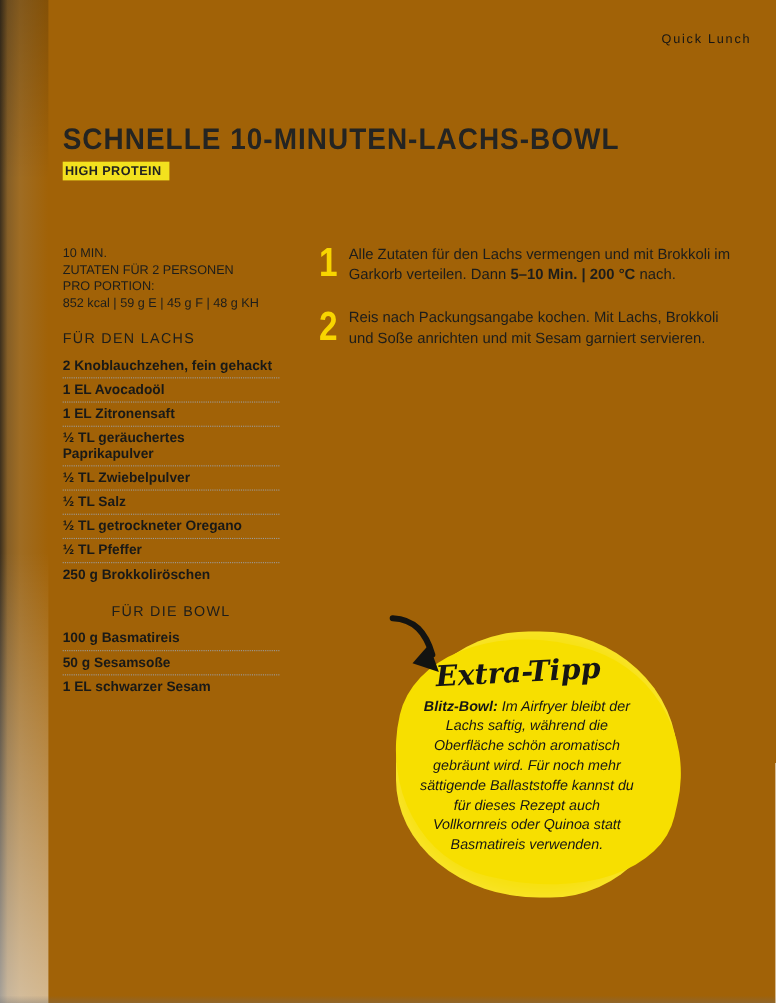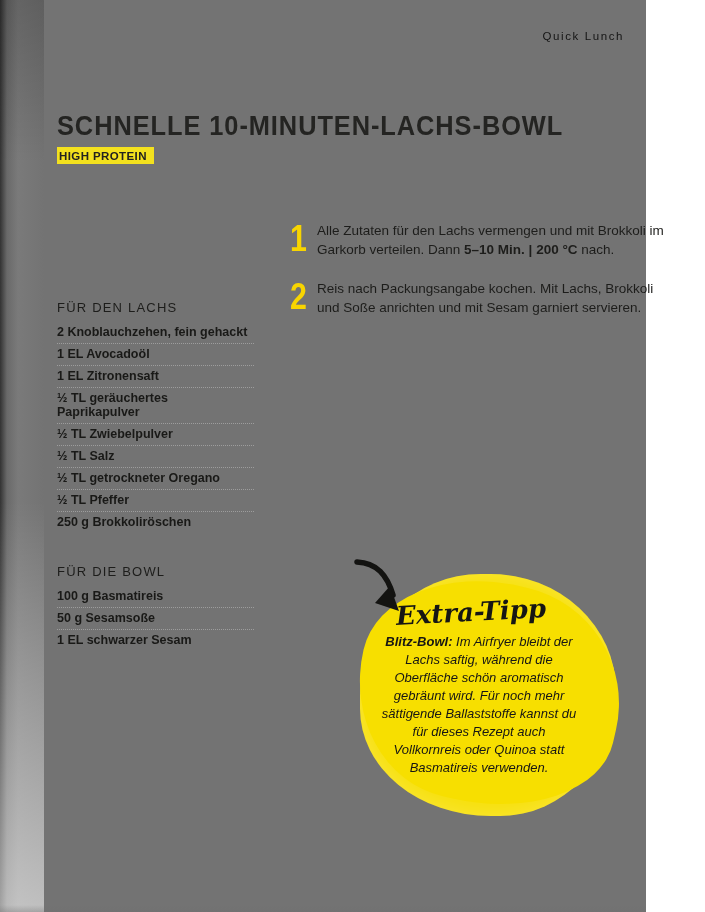--- a/index.html
+++ b/index.html
@@ -3,21 +3,21 @@
 <meta charset="utf-8">
 <style>
   html, body { margin:0; padding:0; background:#ffffff; }
   body {
     width:705px; height:912px;
     font-family:"Liberation Sans", sans-serif;
     color:#1c1c1a;
     position:relative;
     overflow:hidden;
   }
-  .page { position:relative; width:646px; height:912px; background:#737373; }
+  .page { position:relative; width:705px; height:912px; background:#a16207; }
 
   
   .edge-left {
     position:absolute; left:0; top:0; bottom:0; width:44px; pointer-events:none;
     background:linear-gradient(to right,
       rgba(35,35,35,0.80) 0px,
       rgba(90,90,90,0.38) 7px,
       rgba(150,150,150,0.20) 18px,
       rgba(255,255,255,0) 44px);
   }
@@ -52,21 +52,21 @@
   .meta {
     position:absolute; left:57px; top:224px;
     font-size:11.5px; line-height:15px; color:#1d1d1b;
   }
 
   .ing-col { position:absolute; left:57px; top:301px; width:197px; }
   .sec-h {
     font-size:13px; line-height:13px; letter-spacing:1.2px;
     font-weight:normal; margin:0 0 8px 0; color:#1d1d1b;
   }
-  .sec-h.bowl { margin-top:32px; }
+  .sec-h.bowl { margin-top:16px;text-align:center; }
   .ing-list { list-style:none; margin:0; padding:0; }
   .ing-list li {
     font-size:12.5px; font-weight:bold; line-height:14px;
     padding:3px 0 4px 0;
     border-bottom:1px dotted #9d9d9d;
     white-space:pre-line; color:#191917;
   }
   .ing-list li:last-child { border-bottom:none; }
 
   .steps { position:absolute; left:290px; top:221px; width:382px; }
@@ -118,20 +118,26 @@
 <div class="page">
 
   <div class="edge-left"></div>
   <div class="edge-bottom"></div>
 
   <div class="running-head">Quick Lunch</div>
 
   <h1 class="title">SCHNELLE 10-MINUTEN-LACHS-BOWL</h1>
   <div class="badge">HIGH PROTEIN</div>
 
+  <div class="meta">
+    <div>10 MIN.</div>
+    <div>ZUTATEN FÜR 2 PERSONEN</div>
+    <div>PRO PORTION:</div>
+    <div>852 kcal | 59 g E | 45 g F | 48 g KH</div>
+  </div>
 
   <div class="ing-col">
     <h2 class="sec-h">FÜR DEN LACHS</h2>
     <ul class="ing-list">
       <li>2 Knoblauchzehen, fein gehackt</li>
       <li>1 EL Avocadoöl</li>
       <li>1 EL Zitronensaft</li>
       <li>½ TL geräuchertes Paprikapulver</li>
       <li>½ TL Zwiebelpulver</li>
       <li>½ TL Salz</li>

